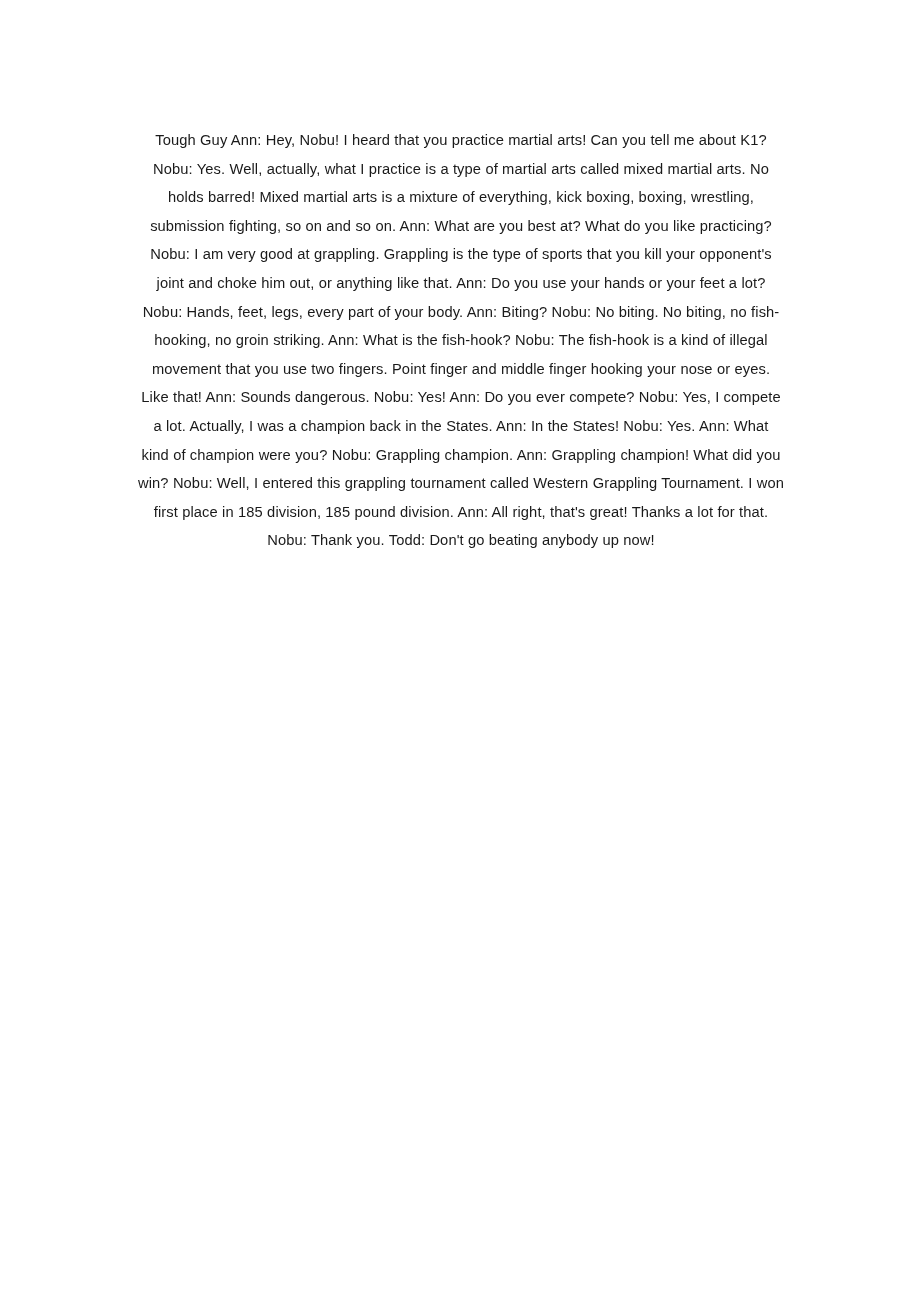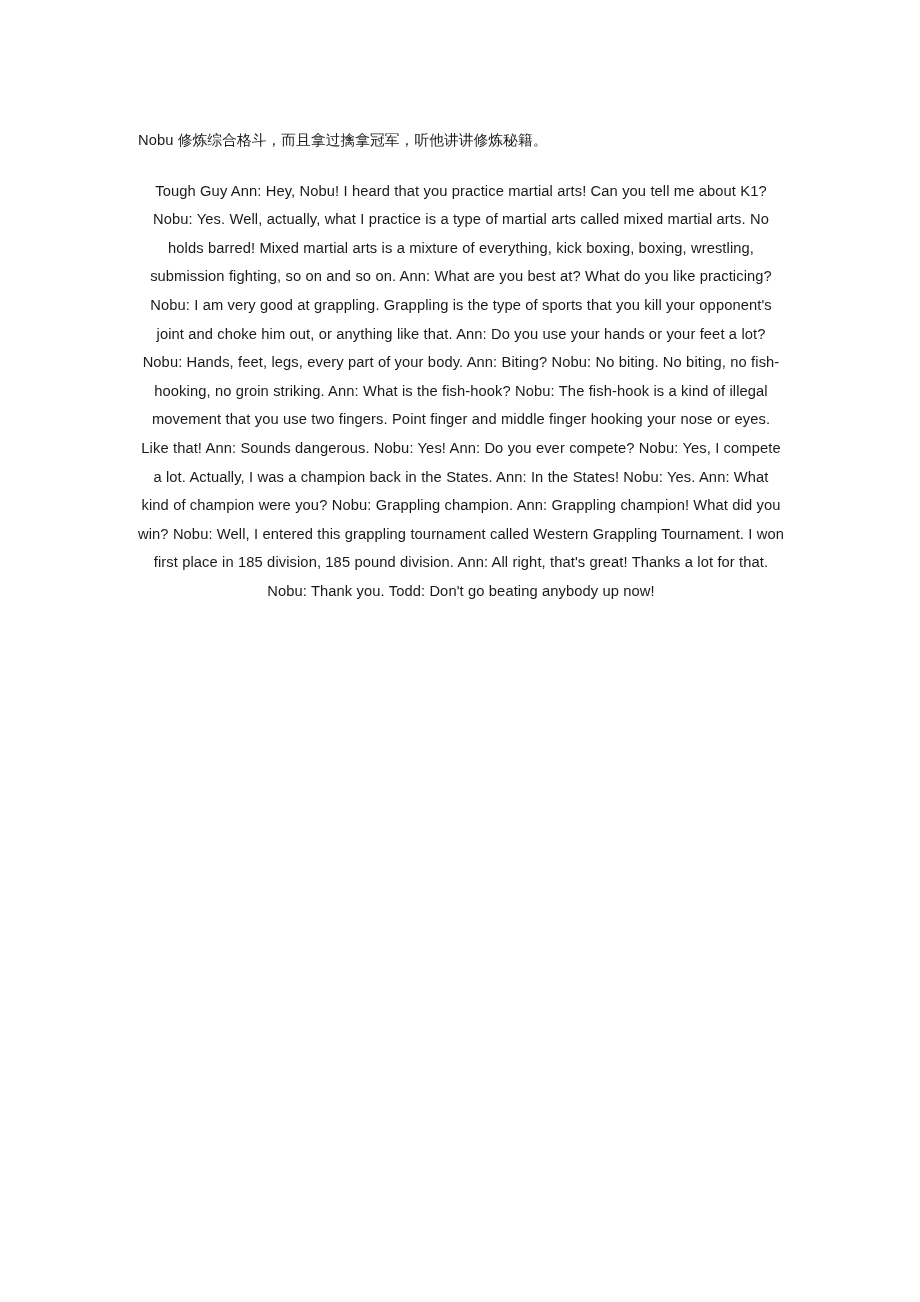--- a/index.html
+++ b/index.html
@@ -42,16 +42,15 @@
   }
   .para-body {
     text-align: center;
   }
 </style>
 </head>
 <body>
 
 <div class="page">
   <div class="content">
-    <p class="para para-heading">Nobu 修炼综合格斗，而且拿过擒拿冠军，听他讲讲修炼秘籍。</p>
     <p class="para para-body">Tough Guy Ann: Hey, Nobu! I heard that you practice martial arts! Can you tell me about K1? Nobu: Yes. Well, actually, what I practice is a type of martial arts called mixed martial arts. No holds barred! Mixed martial arts is a mixture of everything, kick boxing, boxing, wrestling, submission fighting, so on and so on. Ann: What are you best at? What do you like practicing? Nobu: I am very good at grappling. Grappling is the type of sports that you kill your opponent's joint and choke him out, or anything like that. Ann: Do you use your hands or your feet a lot? Nobu: Hands, feet, legs, every part of your body. Ann: Biting? Nobu: No biting. No biting, no fish-hooking, no groin striking. Ann: What is the fish-hook? Nobu: The fish-hook is a kind of illegal movement that you use two fingers. Point finger and middle finger hooking your nose or eyes. Like that! Ann: Sounds dangerous. Nobu: Yes! Ann: Do you ever compete? Nobu: Yes, I compete a lot. Actually, I was a champion back in the States. Ann: In the States! Nobu: Yes. Ann: What kind of champion were you? Nobu: Grappling champion. Ann: Grappling champion! What did you win? Nobu: Well, I entered this grappling tournament called Western Grappling Tournament. I won first place in 185 division, 185 pound division. Ann: All right, that's great! Thanks a lot for that. Nobu: Thank you. Todd: Don't go beating anybody up now!</p>
   </div>
 </div>
 
 </body></html>

